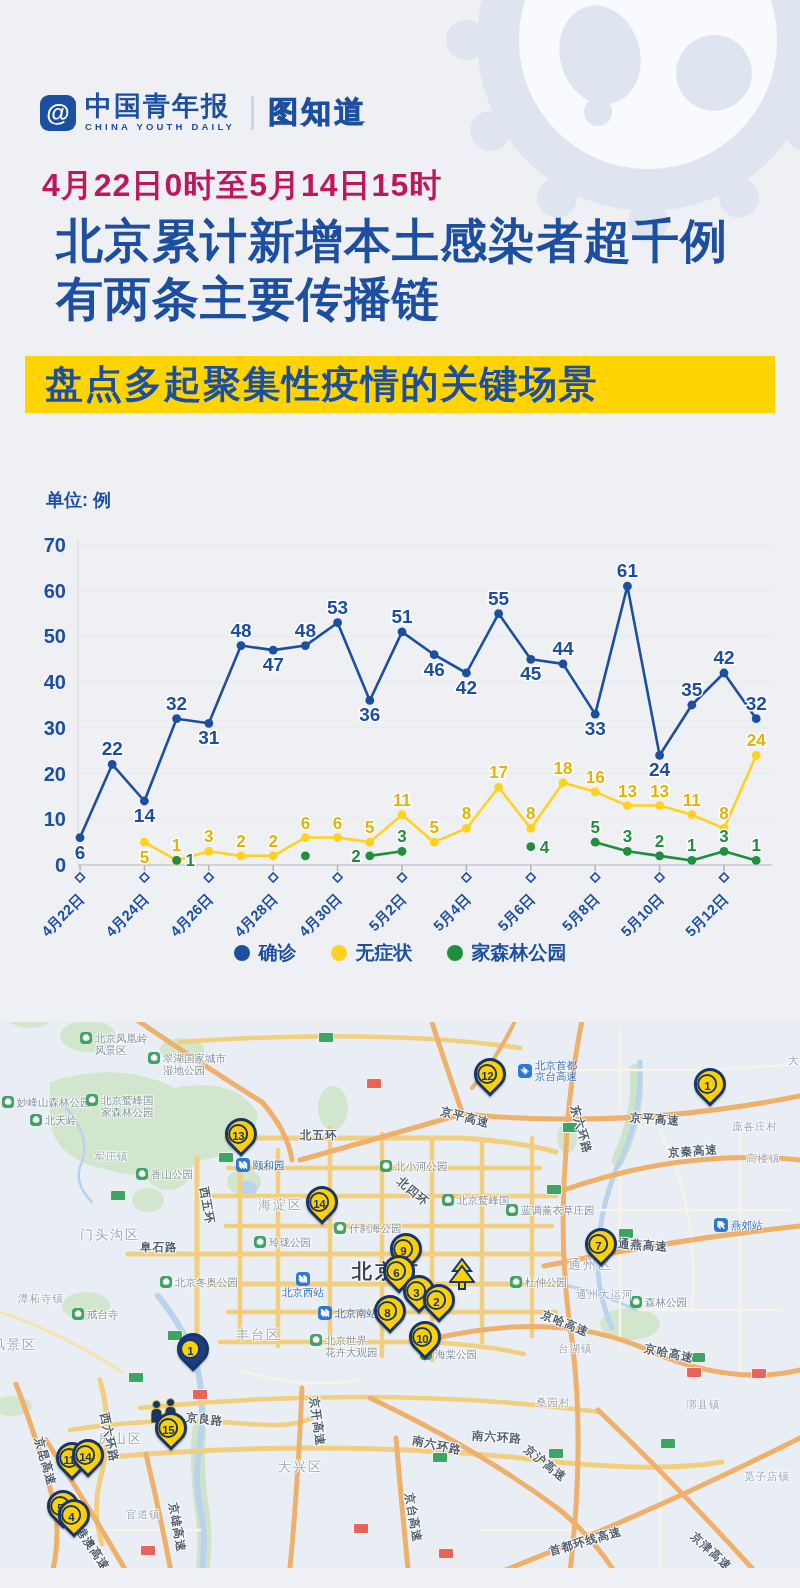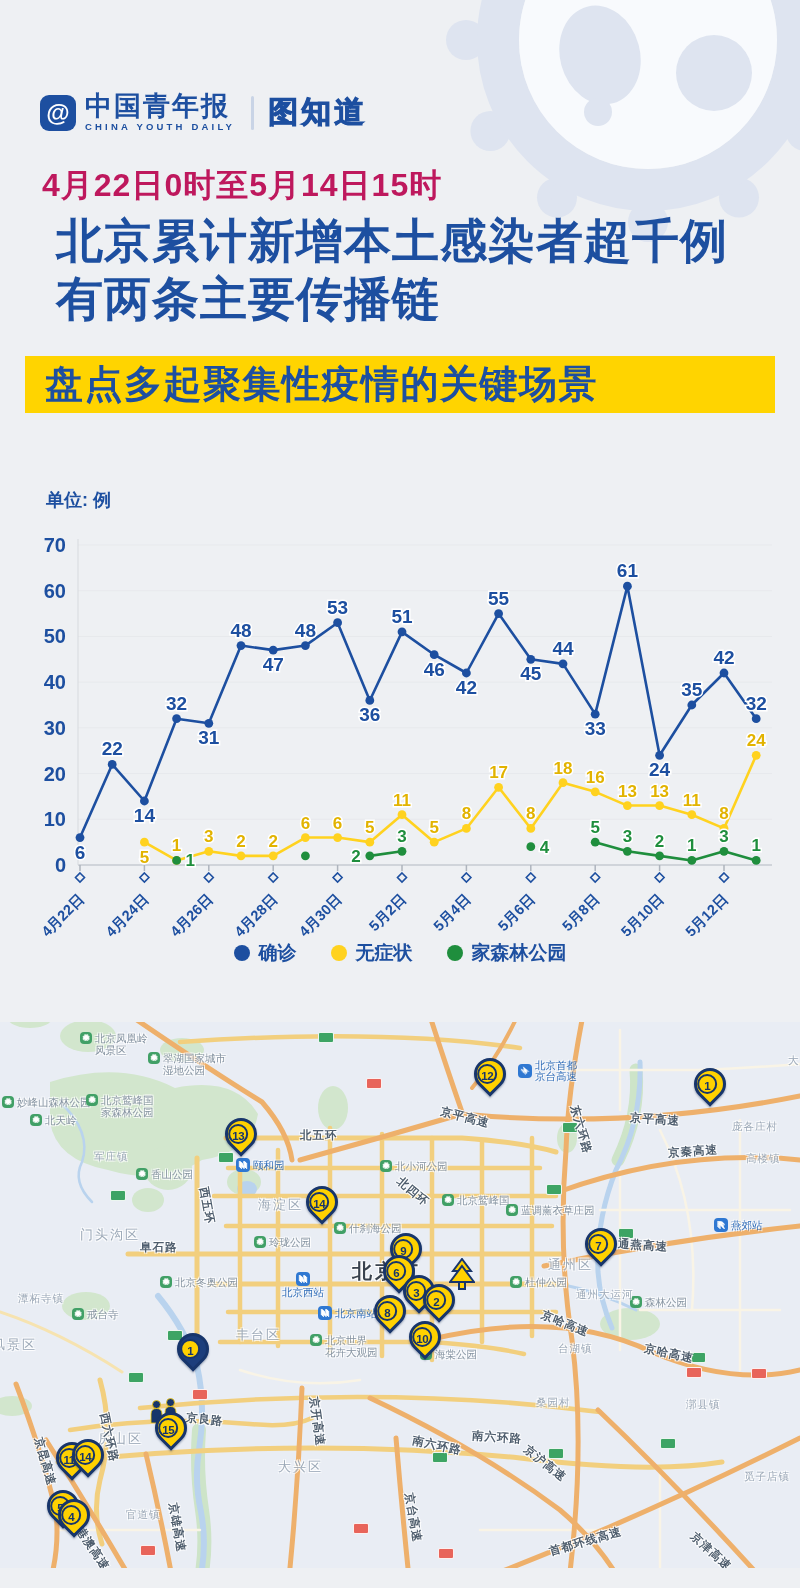--- a/index.html
+++ b/index.html
@@ -383,21 +383,21 @@
           <div class="mlabel park" style="left: 506px; top: 194px;"><span class="parkicon">♣</span><span>蓝调薰衣草庄园</span></div>
           <div class="mlabel park" style="left: 510px; top: 266px;"><span class="parkicon">♣</span><span>杜仲公园</span></div>
           <div class="mlabel park" style="left: 160px; top: 266px;"><span class="parkicon">♣</span><span>北京冬奥公园</span></div>
           <div class="mlabel park" style="left: 310px; top: 324px;"><span class="parkicon">♣</span><span>北京世界
 花卉大观园</span></div>
           <div class="mlabel park" style="left: 420px; top: 338px;"><span class="parkicon">♣</span><span>海棠公园</span></div>
           <div class="mlabel park" style="left: 630px; top: 286px;"><span class="parkicon">♣</span><span>森林公园</span></div>
           <div class="mlabel park" style="left: 72px; top: 298px;"><span class="parkicon">♣</span><span>戒台寺</span></div>
           <div class="mlabel district" style="left: 258px; top: 186px;">海淀区</div>
           <div class="mlabel district" style="left: 80px; top: 216px;">门头沟区</div>
-          <div class="mlabel district" style="left: 548px; top: 246px;">通州区</div>
+          <div class="mlabel district" style="left: 568px; top: 246px;">通州区</div>
           <div class="mlabel district" style="left: 236px; top: 304px; margin-top: 12px;">丰台区</div>
           <div class="mlabel district" style="left: 98px; top: 420px;">房山区</div>
           <div class="mlabel district" style="left: 278px; top: 448px;">大兴区</div>
           <div class="mlabel district" style="left: -8px; top: 326px;">风景区</div>
           <div class="mlabel town" style="left: 94px; top: 140px;">军庄镇</div>
           <div class="mlabel town" style="left: 18px; top: 282px;">潭柘寺镇</div>
           <div class="mlabel town" style="left: 126px; top: 498px;">官道镇</div>
           <div class="mlabel town" style="left: 558px; top: 332px;">台湖镇</div>
           <div class="mlabel town" style="left: 536px; top: 386px;">桑园村</div>
           <div class="mlabel town" style="left: 686px; top: 388px;">漷县镇</div>

